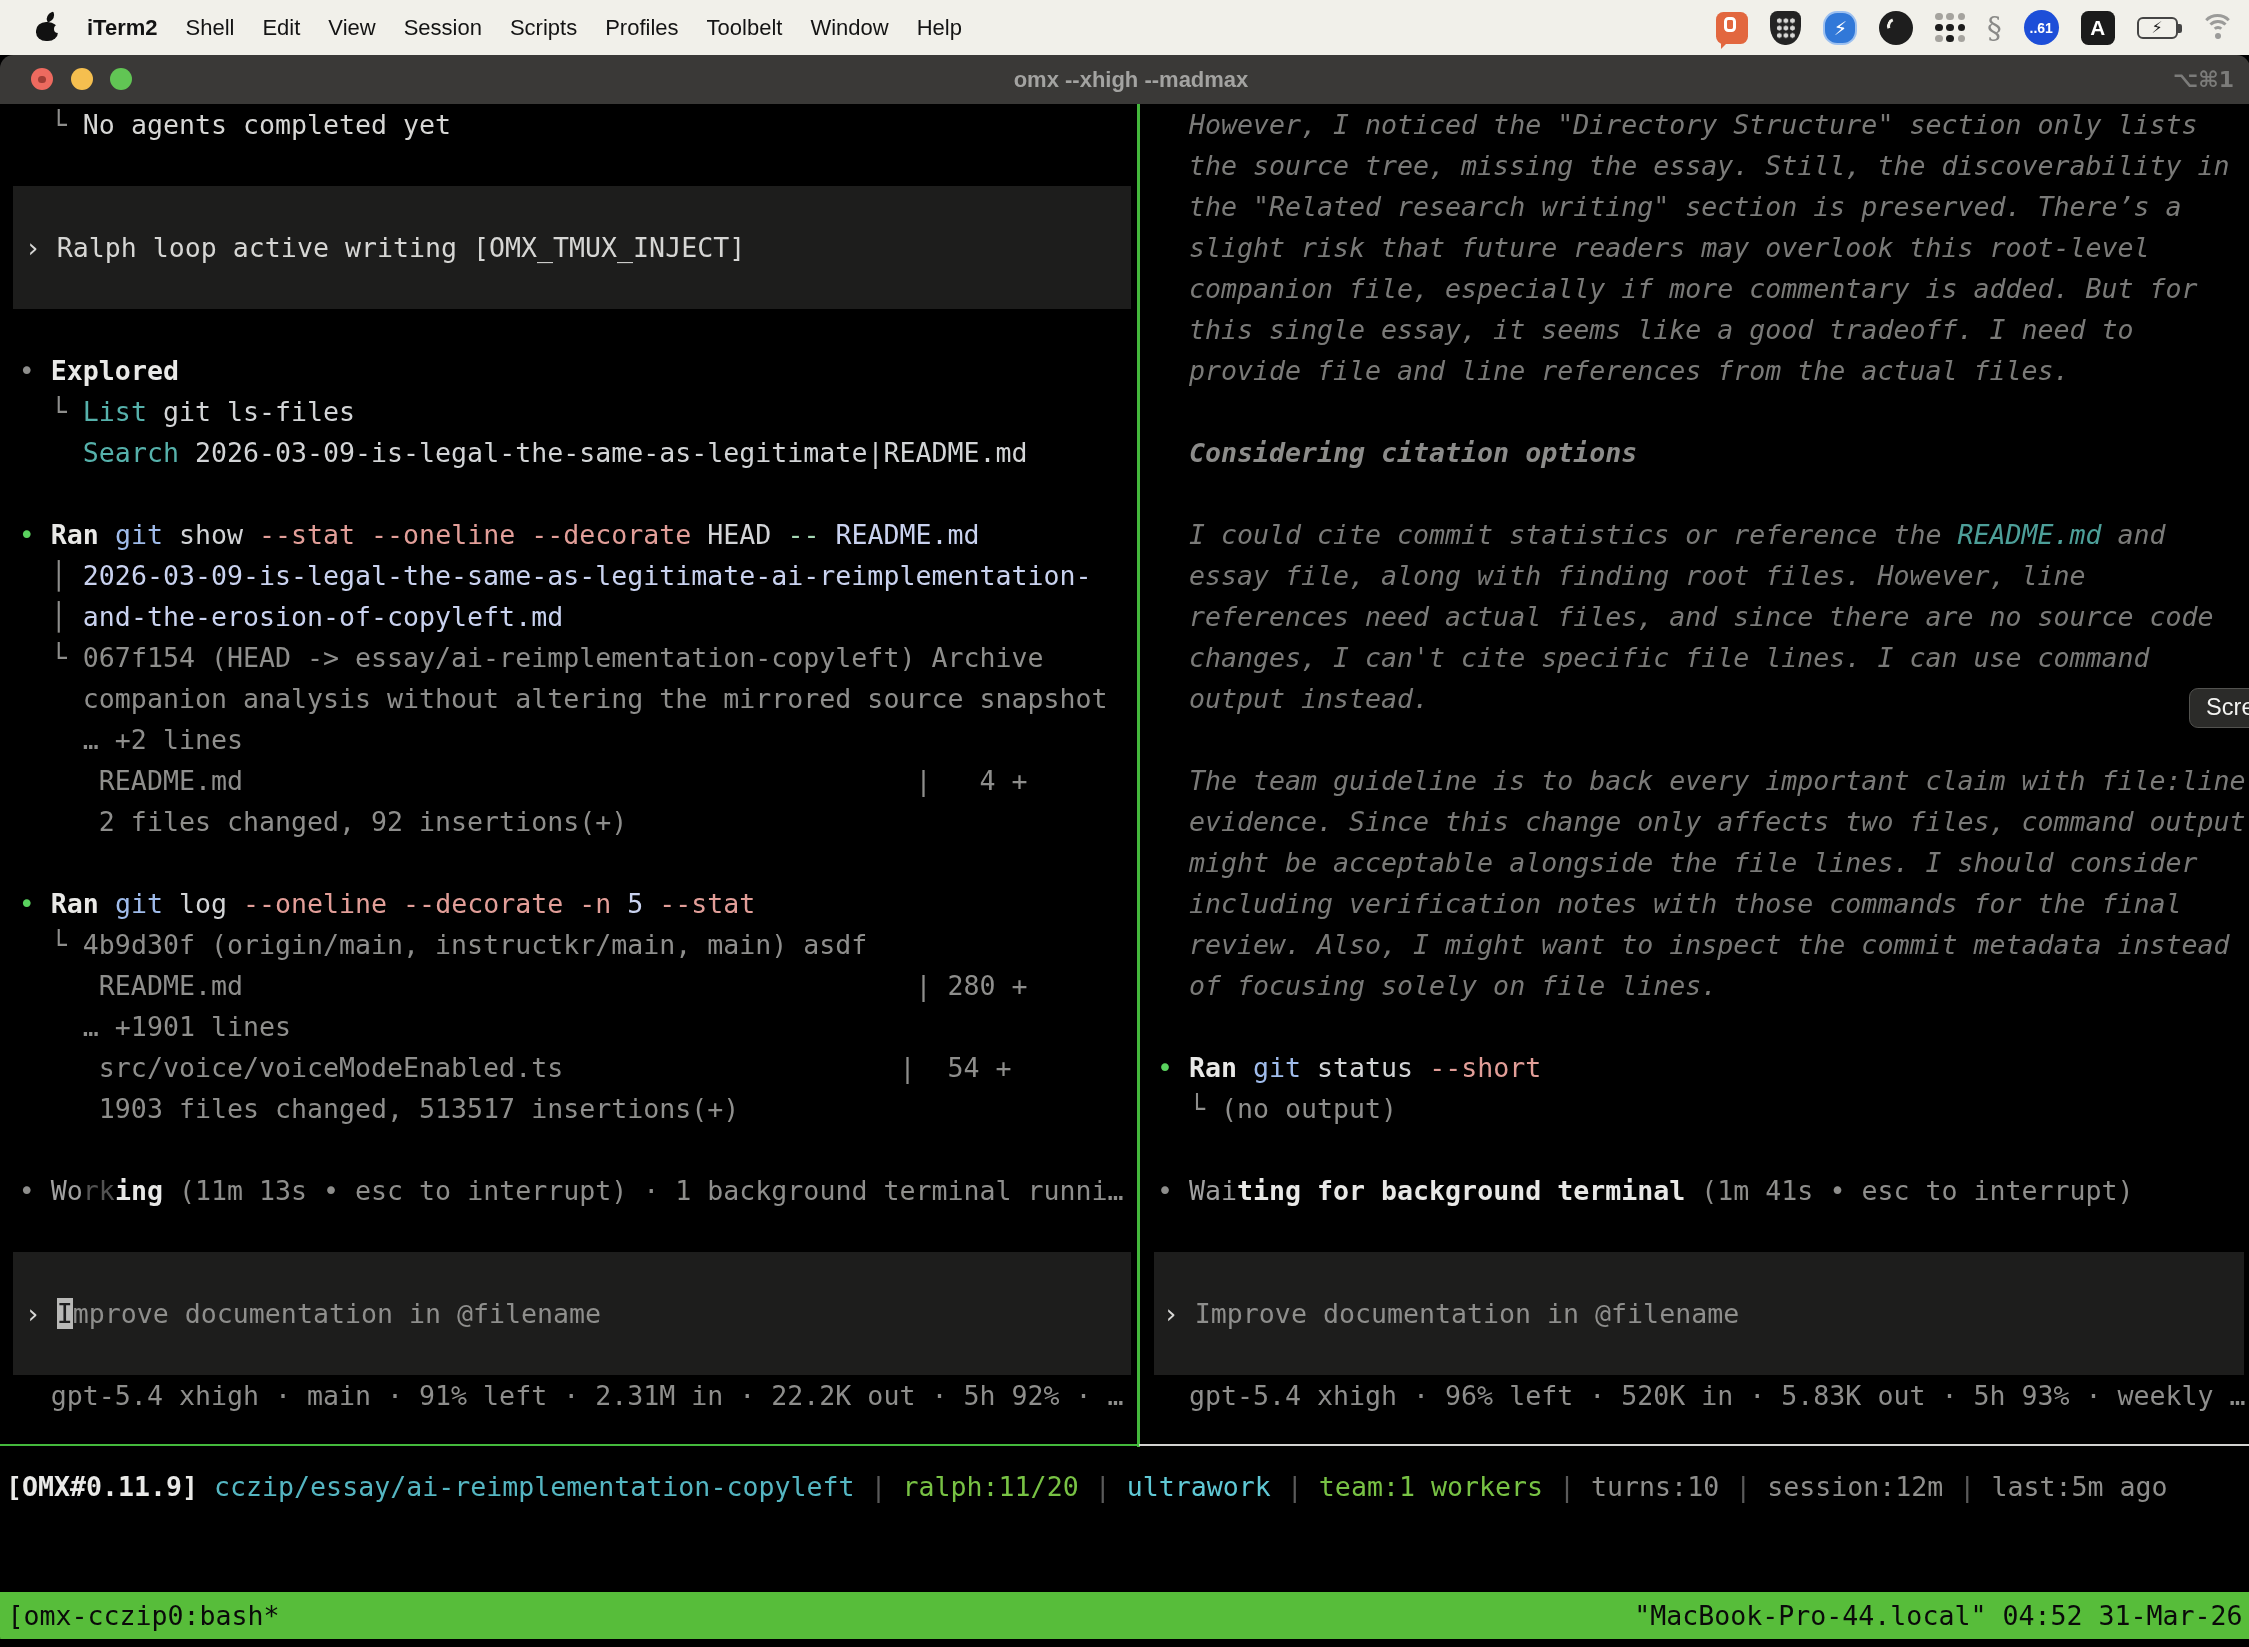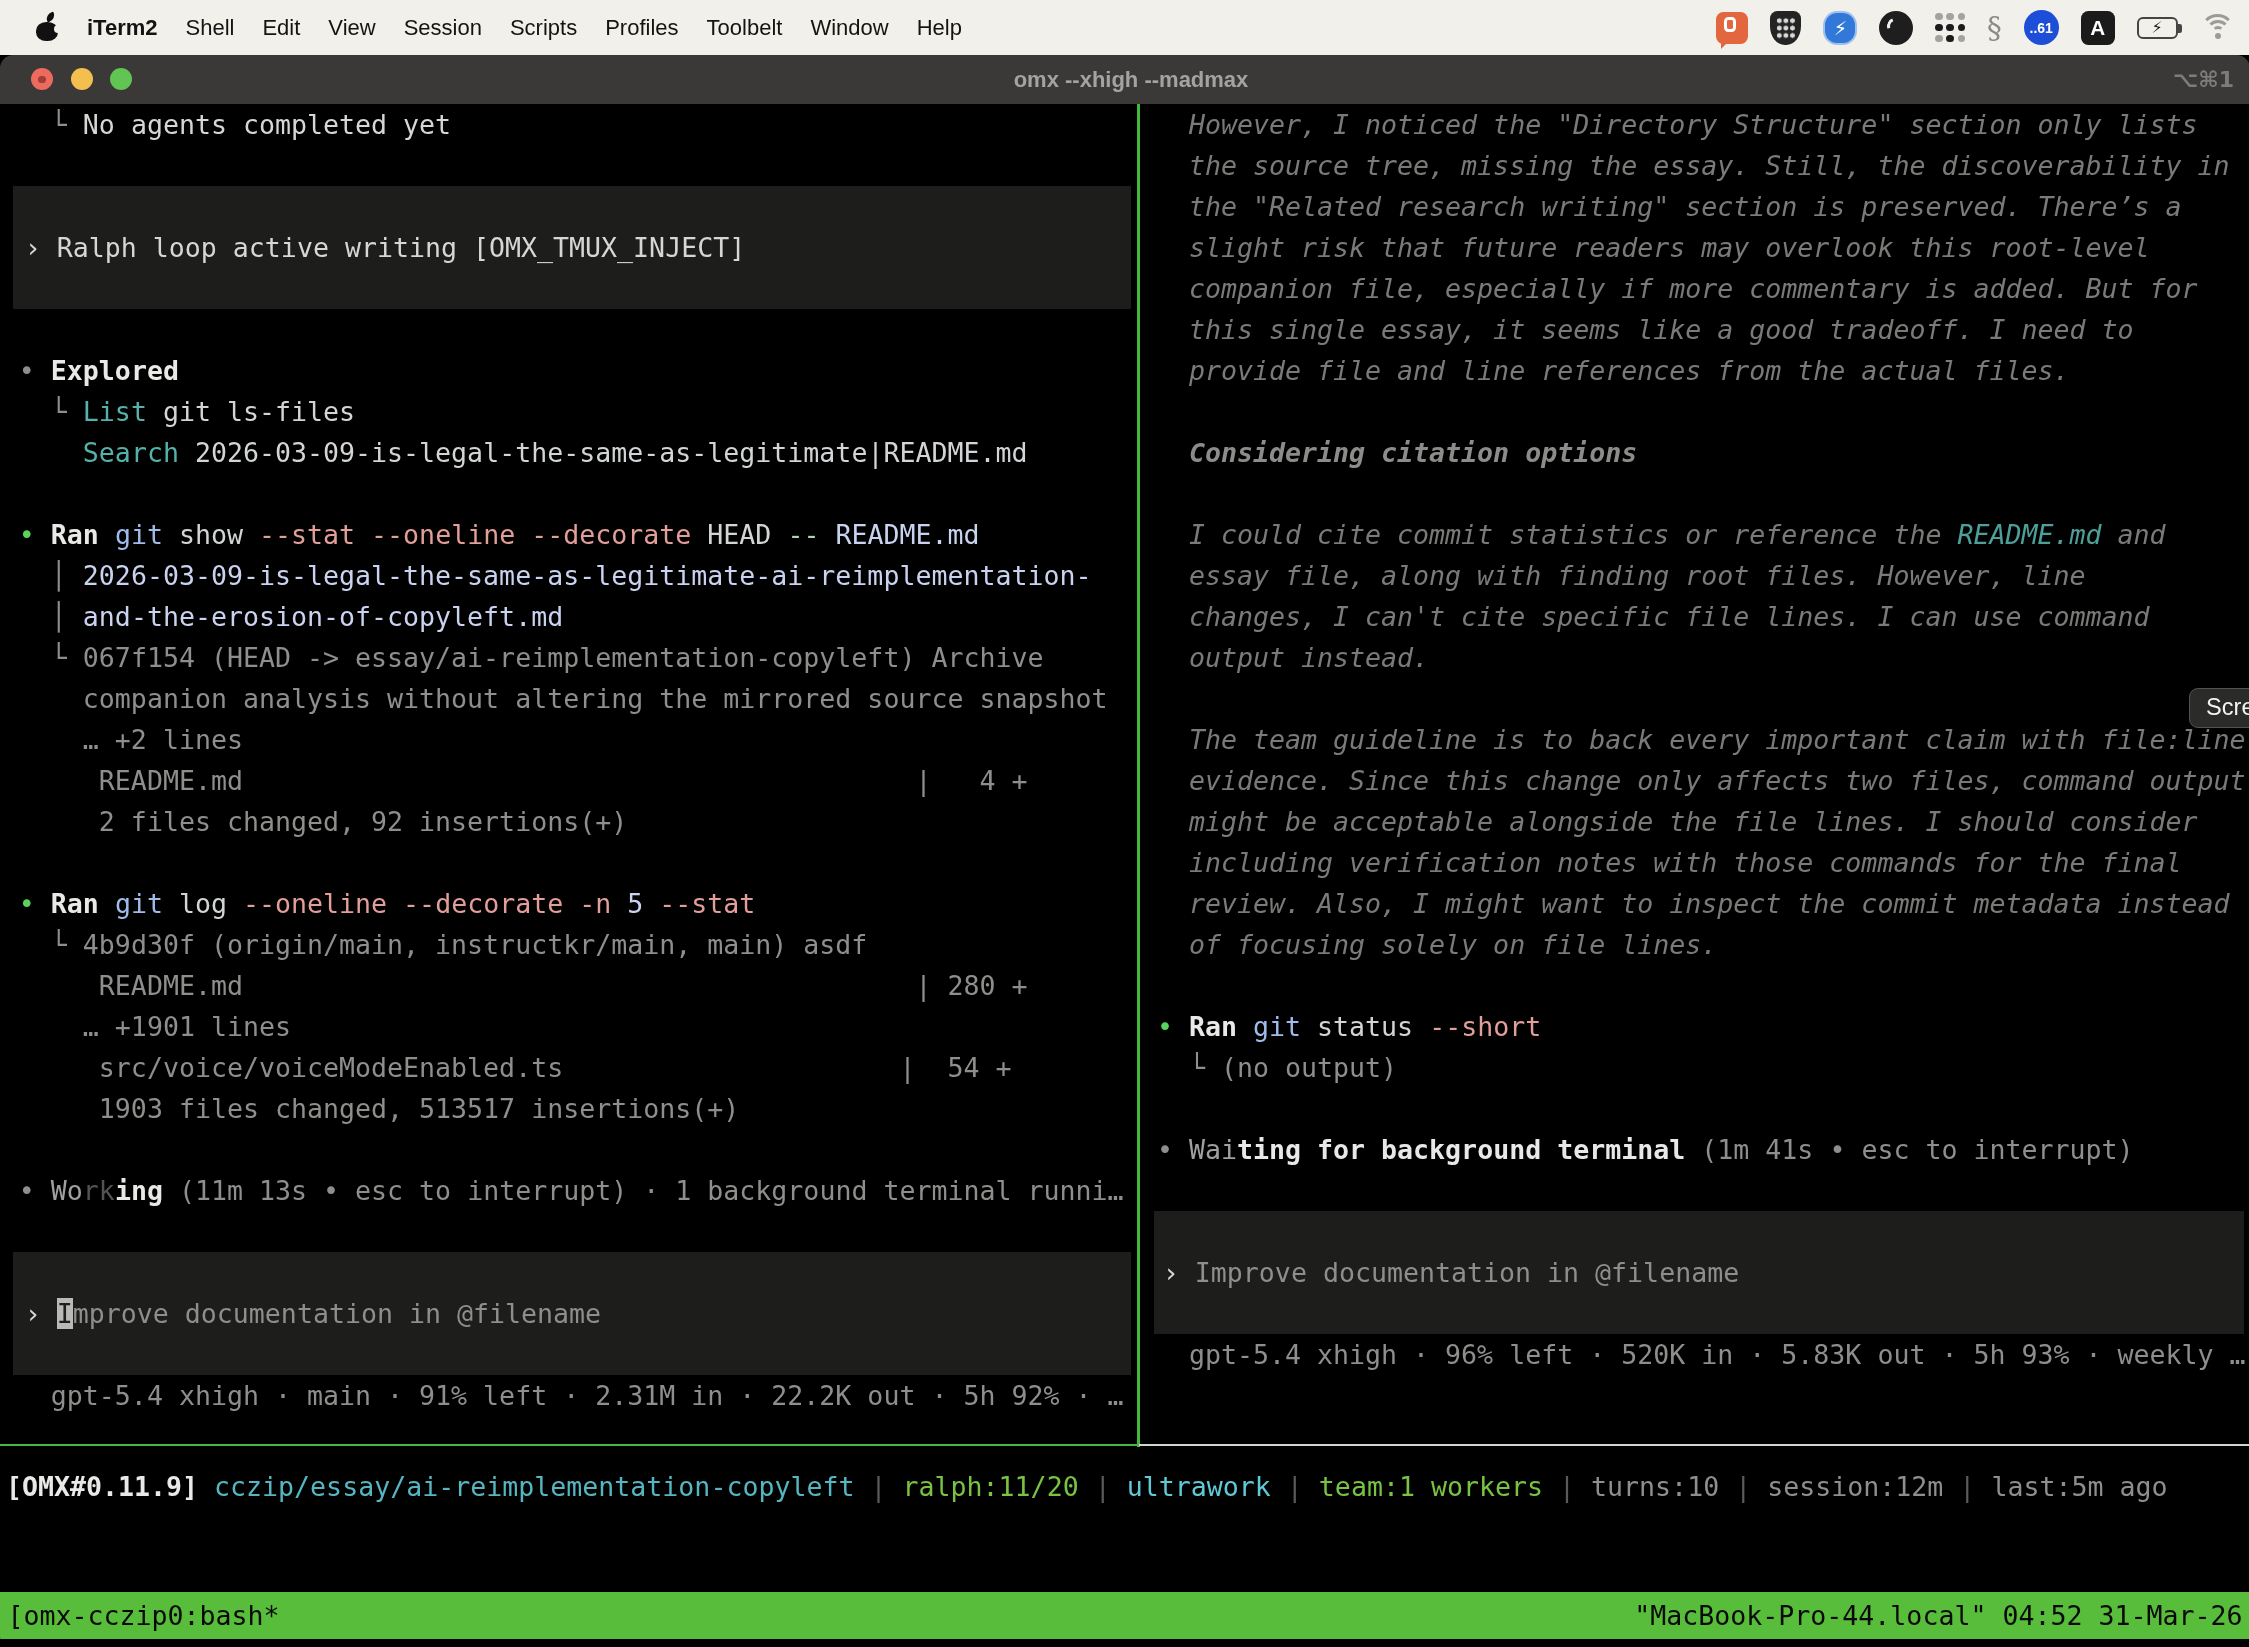--- a/index.html
+++ b/index.html
@@ -221,20 +221,21 @@
         <div class="trow"><span class="c-it">  the "Related research writing" section is preserved. There’s a</span></div>
         <div class="trow"><span class="c-it">  slight risk that future readers may overlook this root-level</span></div>
         <div class="trow"><span class="c-it">  companion file, especially if more commentary is added. But for</span></div>
         <div class="trow"><span class="c-it">  this single essay, it seems like a good tradeoff. I need to</span></div>
         <div class="trow"><span class="c-it">  provide file and line references from the actual files.</span></div>
         <div class="trow"></div>
         <div class="trow"><span class="c-itb">  Considering citation options</span></div>
         <div class="trow"></div>
         <div class="trow"><span class="c-it">  I could cite commit statistics or reference the </span><span class="c-itt">README.md</span><span class="c-it"> and</span></div>
         <div class="trow"><span class="c-it">  essay file, along with finding root files. However, line</span></div>
+        <div class="trow"><span class="c-it">  references need actual files, and since there are no source code</span></div>
         <div class="trow"><span class="c-it">  changes, I can't cite specific file lines. I can use command</span></div>
         <div class="trow"><span class="c-it">  output instead.</span></div>
         <div class="trow"></div>
         <div class="trow"><span class="c-it">  The team guideline is to back every important claim with file:line</span></div>
         <div class="trow"><span class="c-it">  evidence. Since this change only affects two files, command output</span></div>
         <div class="trow"><span class="c-it">  might be acceptable alongside the file lines. I should consider</span></div>
         <div class="trow"><span class="c-it">  including verification notes with those commands for the final</span></div>
         <div class="trow"><span class="c-it">  review. Also, I might want to inspect the commit metadata instead</span></div>
         <div class="trow"><span class="c-it">  of focusing solely on file lines.</span></div>
         <div class="trow"></div>

